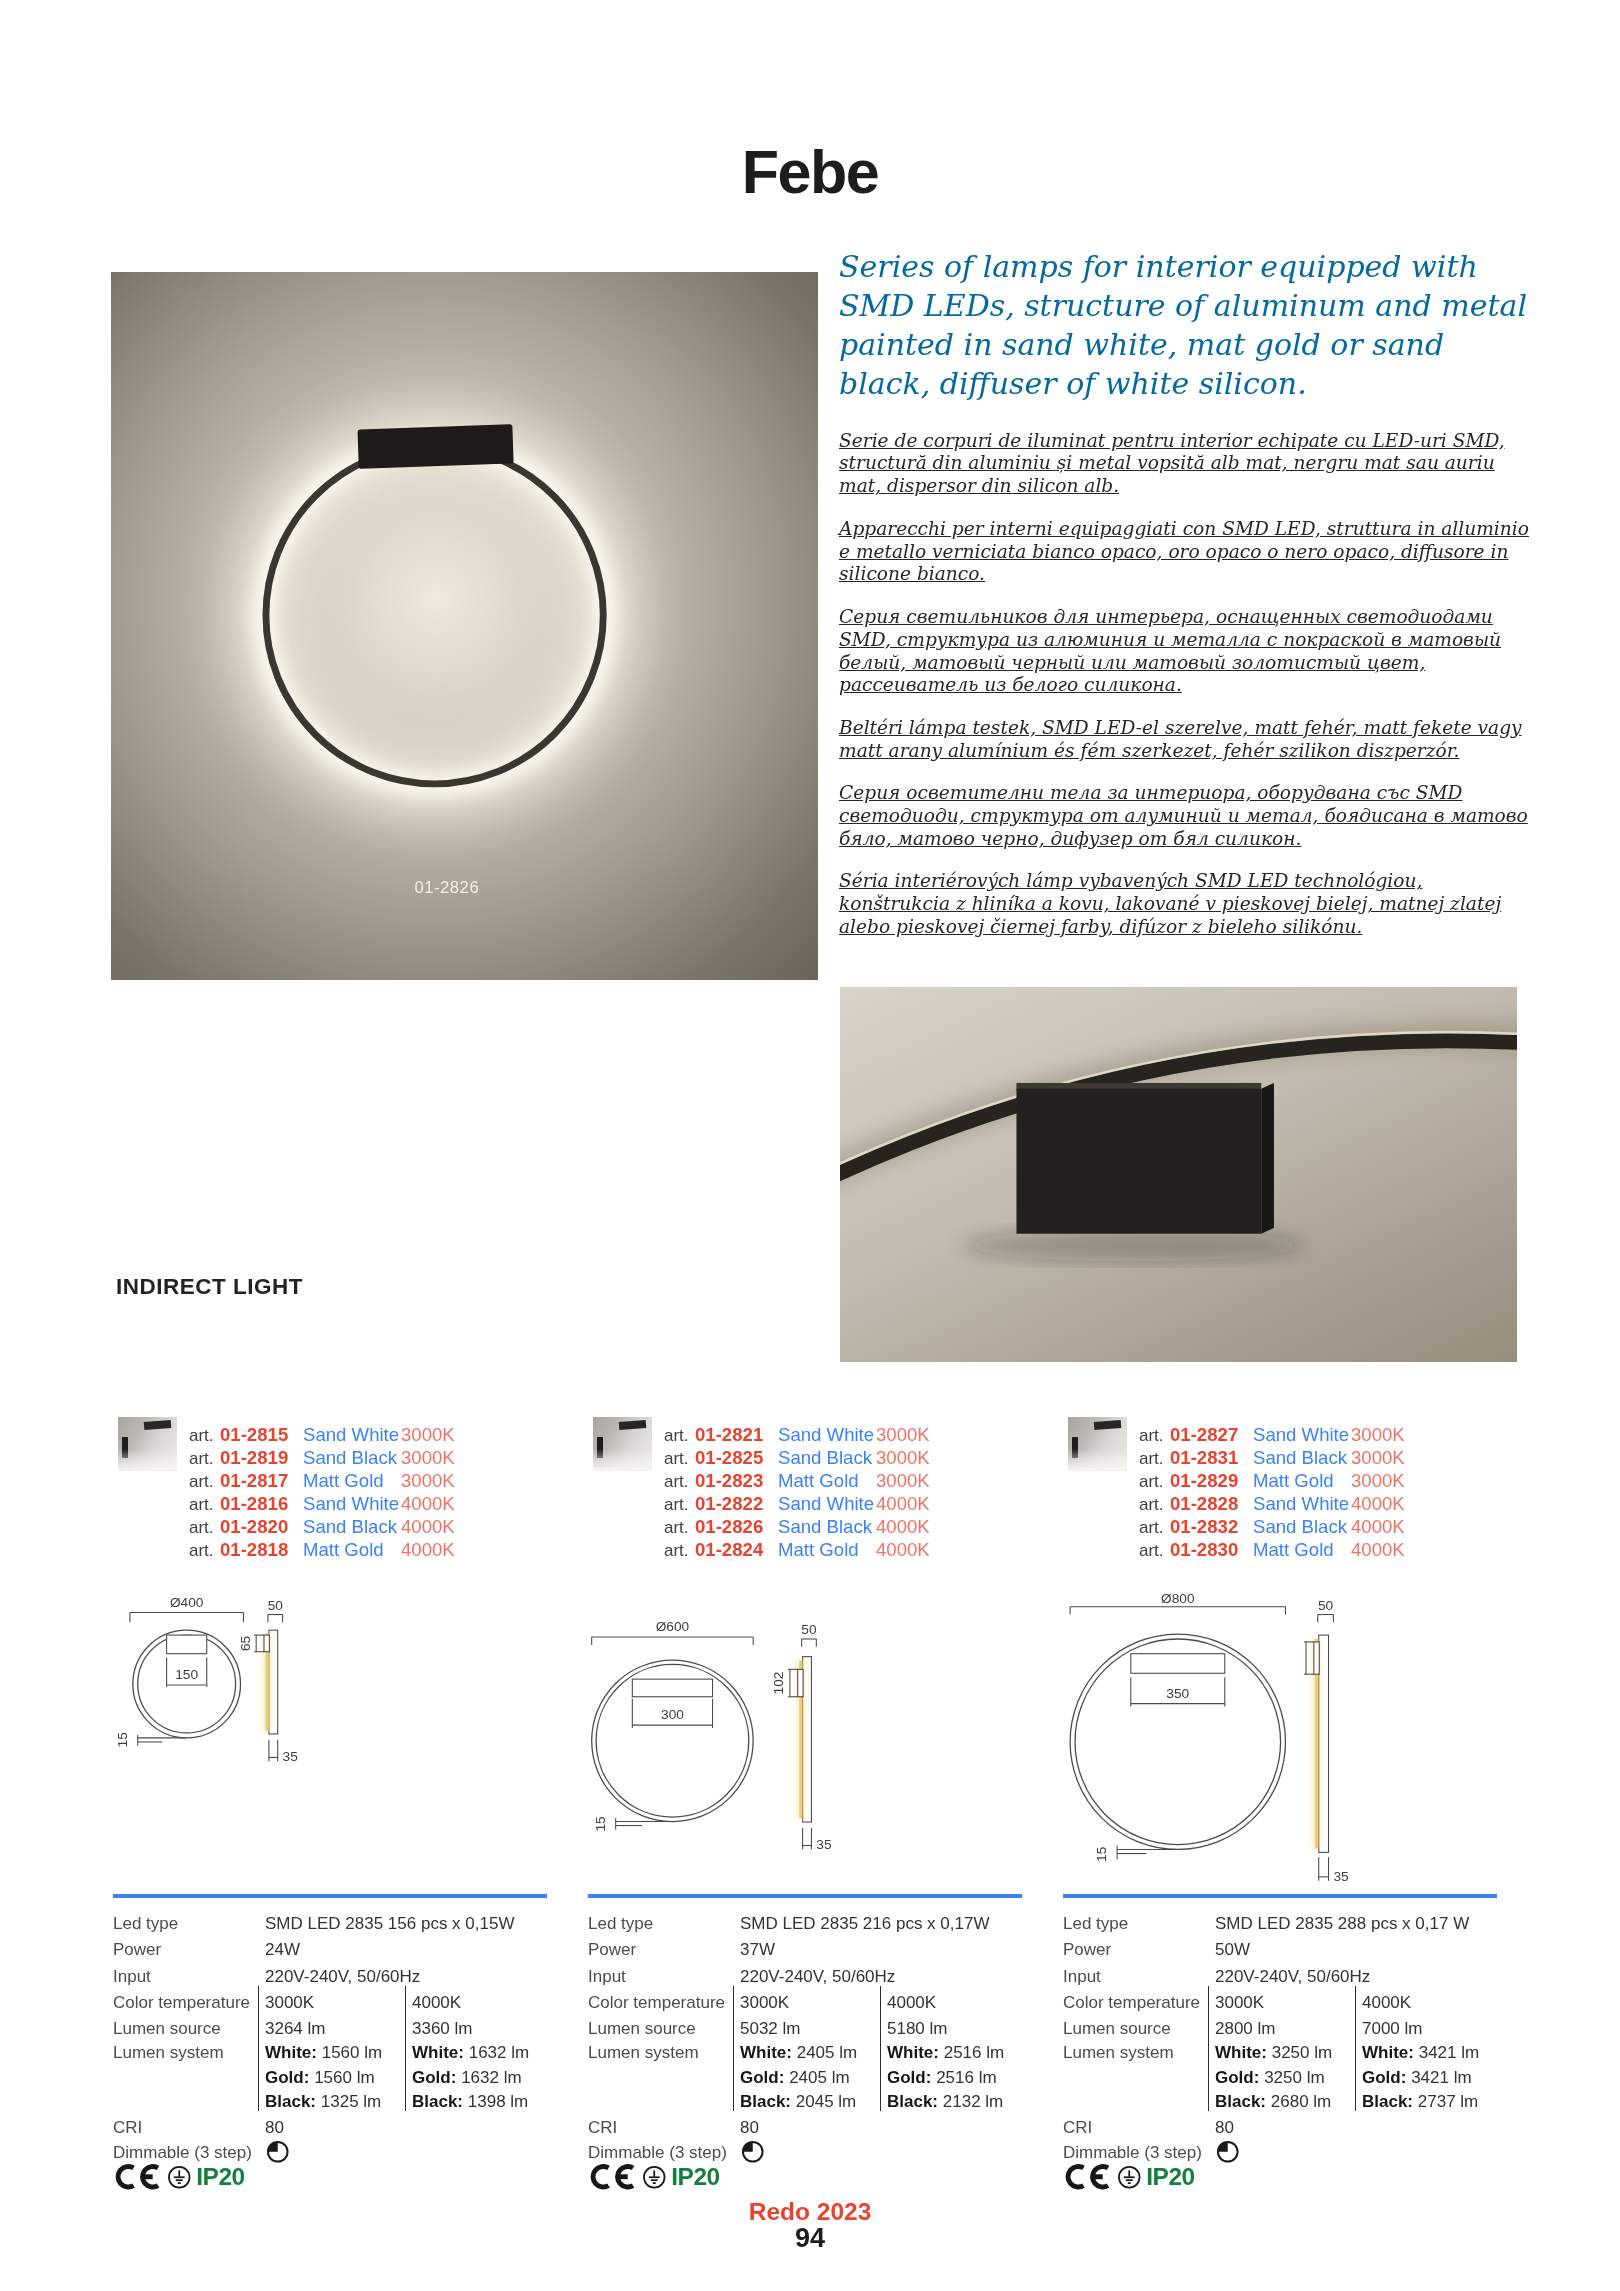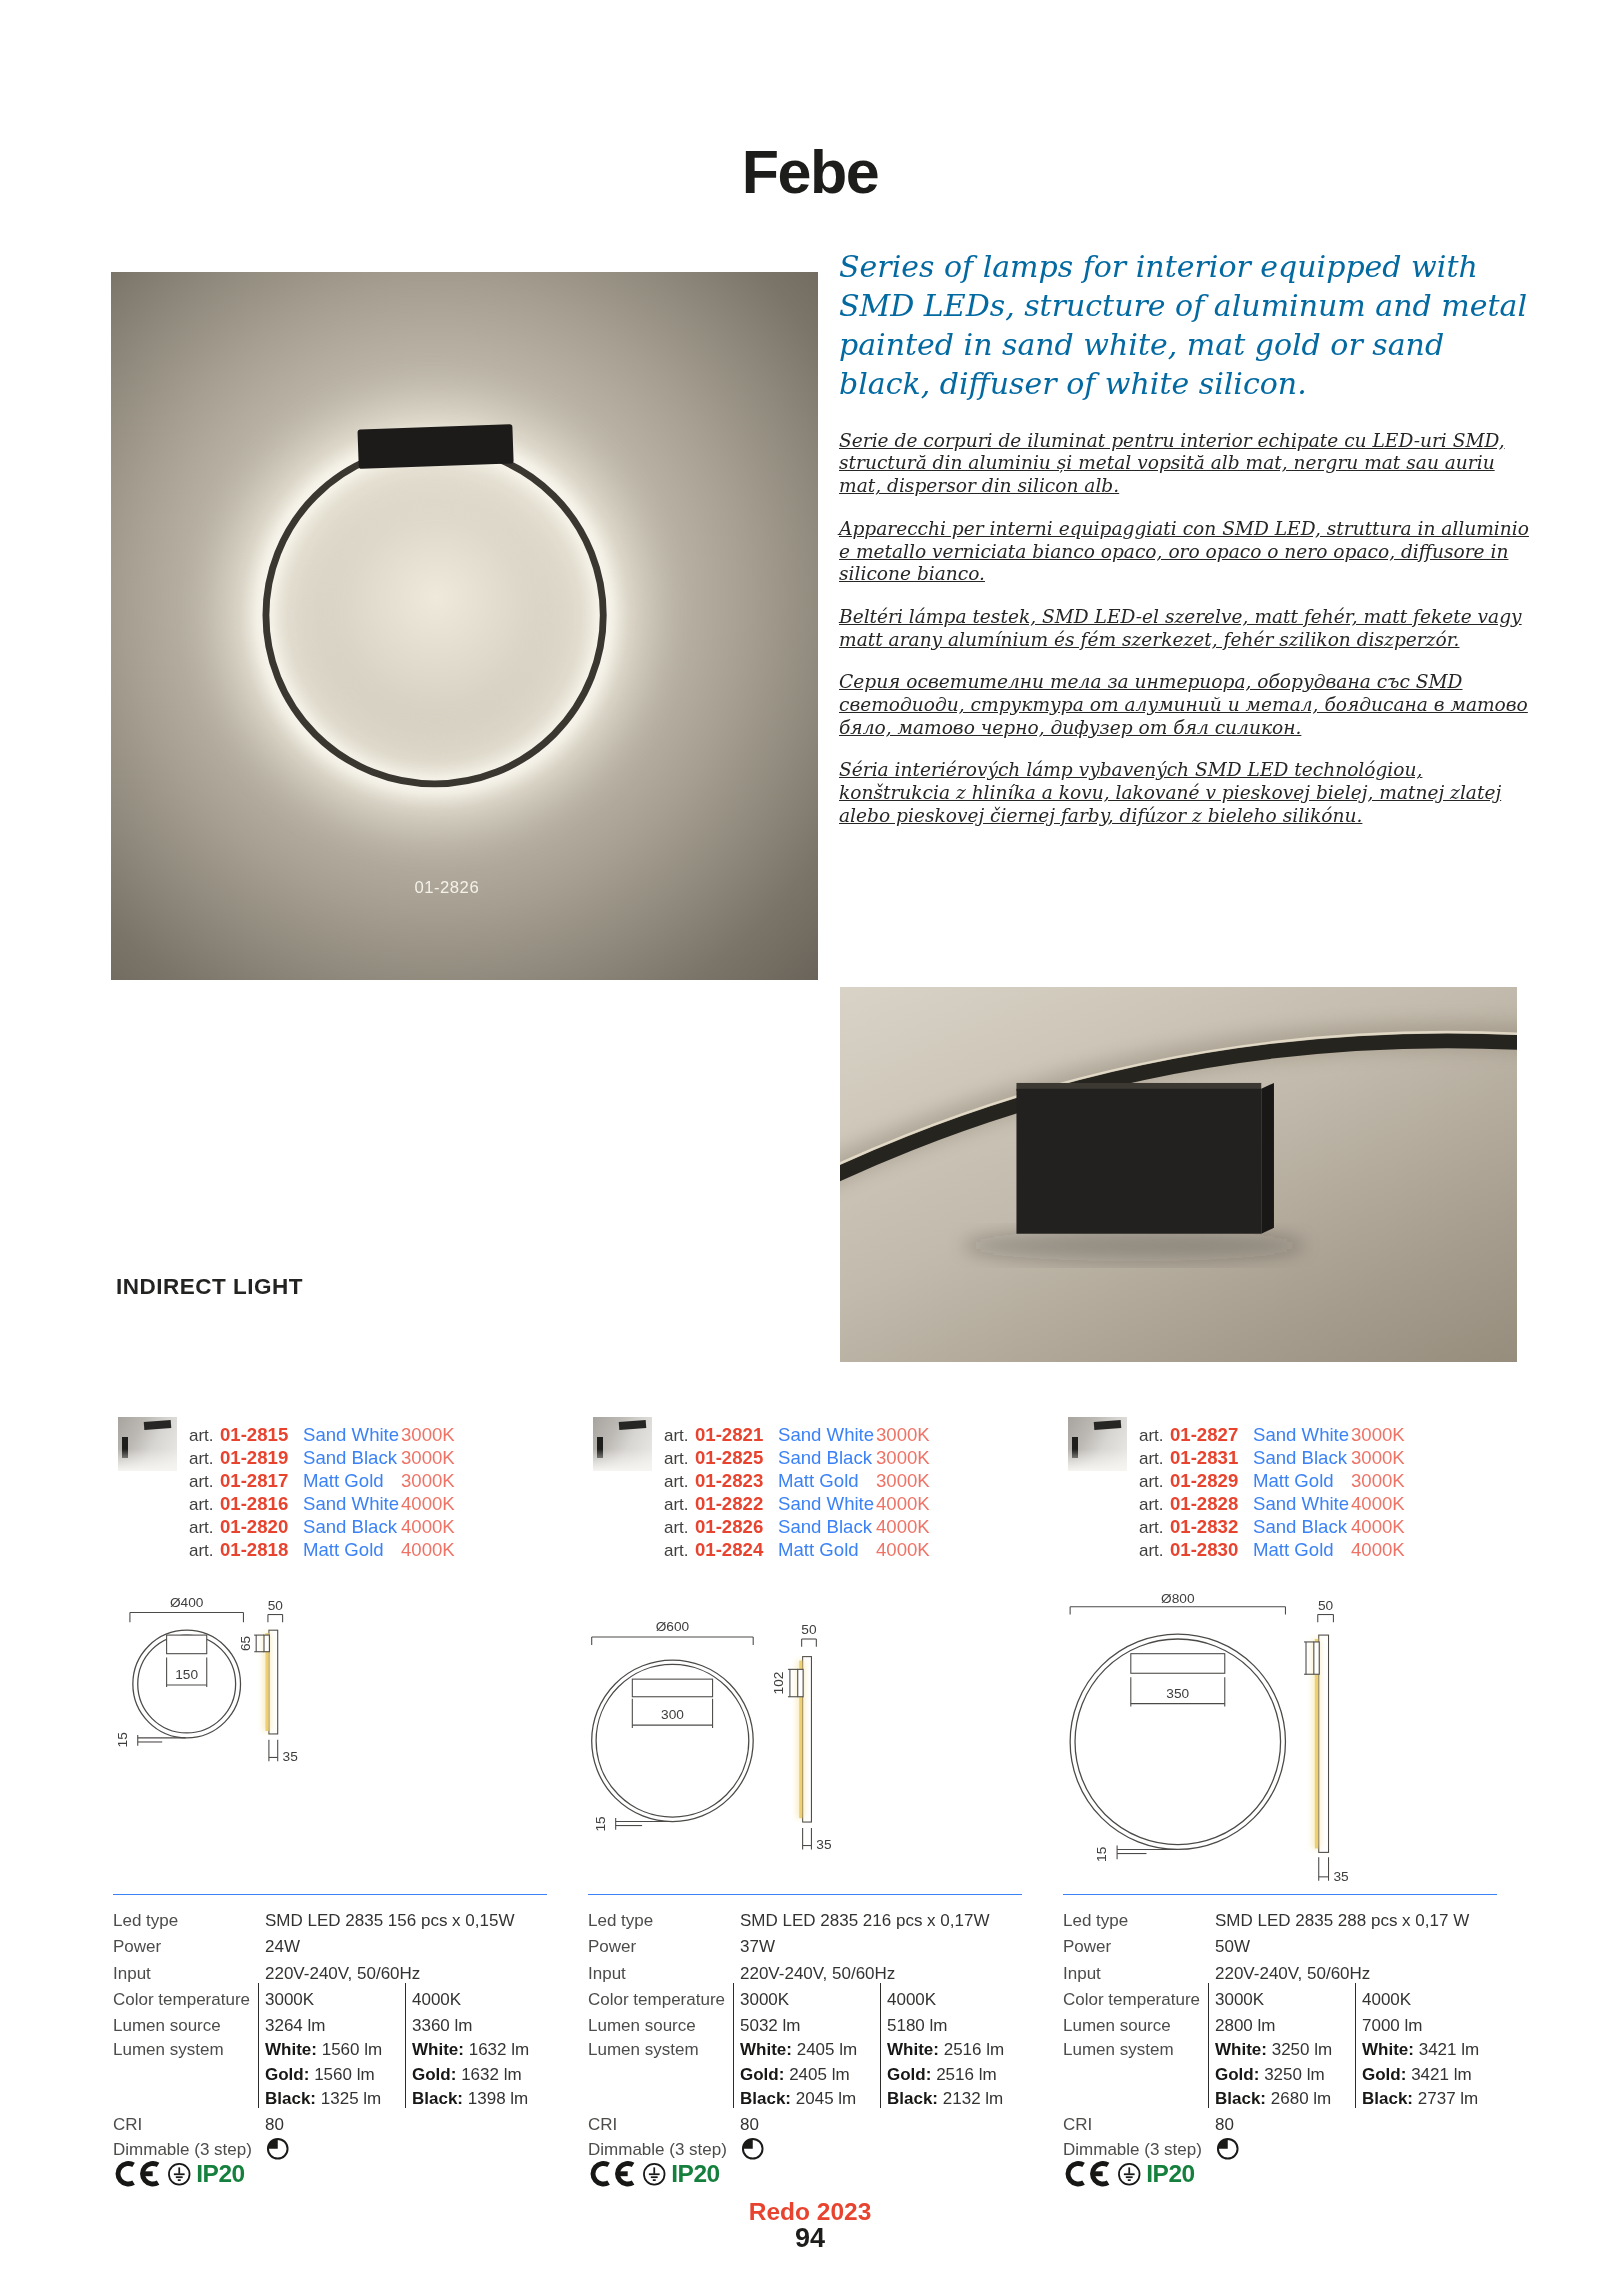--- a/index.html
+++ b/index.html
@@ -37,21 +37,21 @@
   .art-list{position:absolute;left:76px;top:11.8px;}
   .art-row{display:flex;align-items:baseline;height:23px;font-size:18.6px;white-space:nowrap;}
   .a-art{width:31px;font-size:17px;color:#3f3f3d;}
   .a-code{width:83px;font-weight:800;color:#e8432e;}
   .a-finish{width:98px;color:#3b82f6;}
   .a-temp{color:#ef7265;}
   .drawing{position:absolute;left:0;top:181px;}
   .dimtxt{font-family:"Liberation Sans",sans-serif;font-size:14px;fill:#3e3e3c;}
   
   .specs{position:absolute;left:0;top:482px;width:434px;height:312px;
-         border-top:1px solid #3b82f6;font-size:17px;}
+         border-top:4px solid #3b82f6;font-size:17px;}
   .srow{position:absolute;left:0;width:100%;height:23.5px;white-space:nowrap;}
   .slabel{color:#4c4c4a;}
   .sv1{position:absolute;left:152px;color:#333331;}
   .sv2{position:absolute;left:299px;color:#333331;}
   .skey{font-weight:700;color:#171715;}
   .spec-div{position:absolute;width:1.4px;background:#2c2c2a;top:88px;height:125px;}
   .d1{left:145px;} .d2{left:292px;}
   .certs{position:absolute;left:0;top:265px;display:flex;align-items:center;gap:4.9px;}
   .ip-text{font-size:24.5px;font-weight:800;letter-spacing:-0.5px;color:#15803d;}
   .dim-icon{position:absolute;left:152px;top:-3.9px;}
@@ -83,20 +83,21 @@
       <circle cx="330" cy="350" r="172" fill="none" stroke="#3a3731" stroke-width="7"></circle>
       <rect x="252" y="158" width="158" height="40" rx="3" fill="#1c1b19" transform="rotate(-2 331 178)"></rect>
     </svg>
     <div class="caption">01-2826</div>
   </div>
 
   <div class="intro">
     <p class="lead">Series of lamps for interior equipped with SMD LEDs, structure of aluminum and metal painted in sand white, mat gold or sand black, diffuser of white silicon.</p>
     <p class="para">Serie de corpuri de iluminat pentru interior echipate cu LED-uri SMD, structură din aluminiu și metal vopsită alb mat, nergru mat sau auriu mat, dispersor din silicon alb.</p>
     <p class="para">Apparecchi per interni equipaggiati con SMD LED, struttura in alluminio e metallo verniciata bianco opaco, oro opaco o nero opaco, diffusore in silicone bianco.</p>
+    <p class="para">Серия светильников для интерьера, оснащенных светодиодами SMD, структура из алюминия и металла с покраской в матовый белый, матовый черный или матовый золотистый цвет, рассеиватель из белого силикона.</p>
     <p class="para">Beltéri lámpa testek, SMD LED-el szerelve, matt fehér, matt fekete vagy matt arany alumínium és fém szerkezet, fehér szilikon diszperzór.</p>
     <p class="para">Серия осветителни тела за интериора, оборудвана със SMD светодиоди, структура от алуминий и метал, боядисана в матово бяло, матово черно, дифузер от бял силикон.</p>
     <p class="para">Séria interiérových lámp vybavených SMD LED technológiou, konštrukcia z hliníka a kovu, lakované v pieskovej bielej, matnej zlatej alebo pieskovej čiernej farby, difúzor z bieleho silikónu.</p>
   </div>
 
   <div class="photo2">
     <svg width="677" height="375" viewBox="0 0 691 383">
       <defs>
         <filter id="p2a" x="-20%" y="-20%" width="140%" height="140%">
             <feGaussianBlur stdDeviation="9"></feGaussianBlur>

